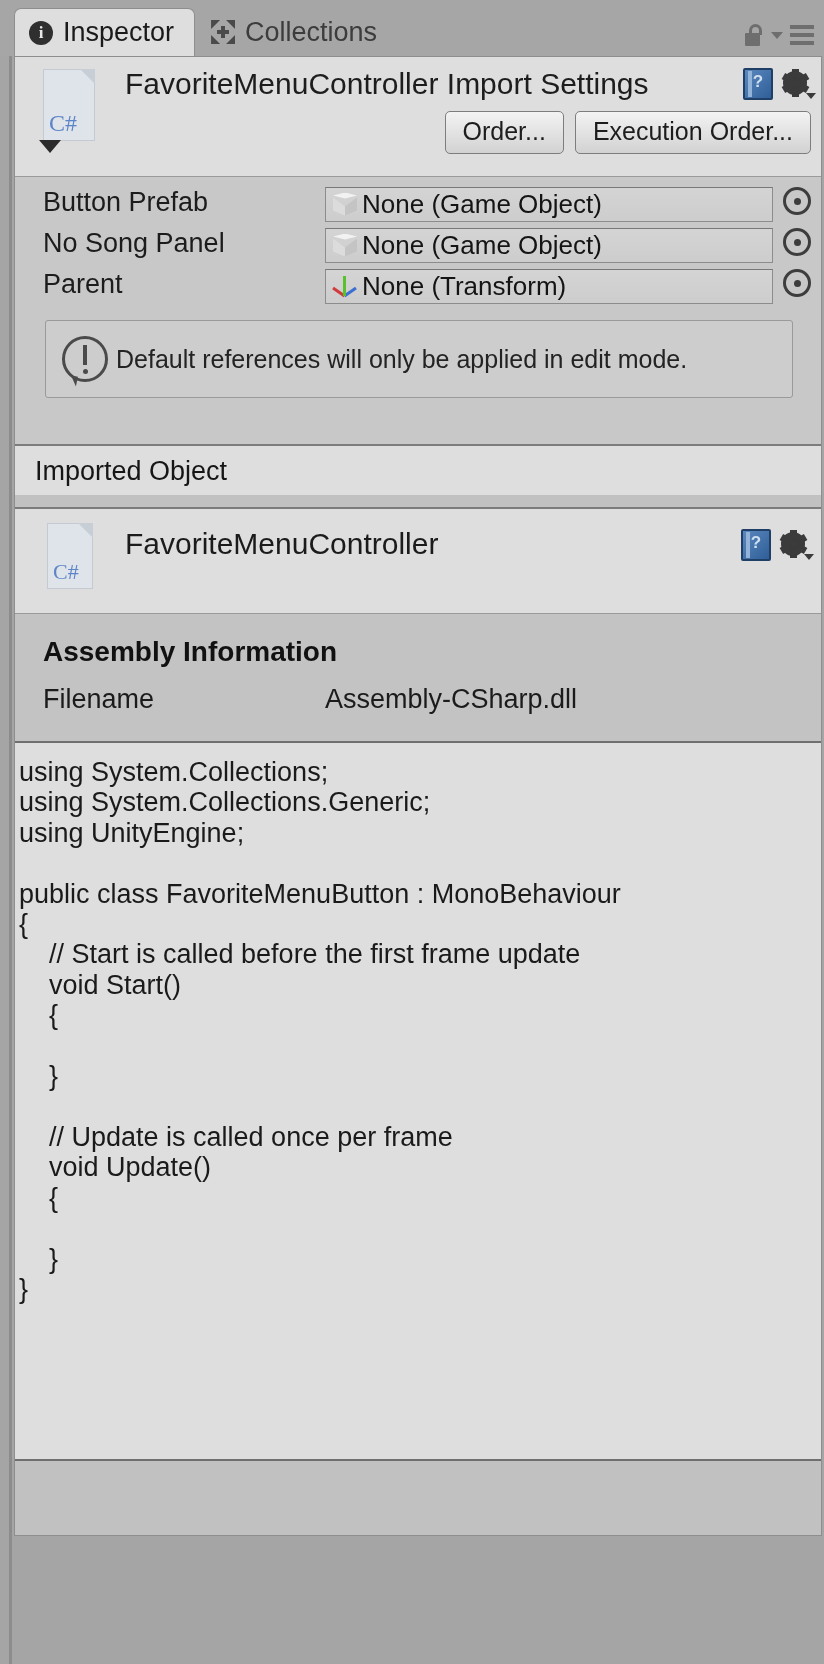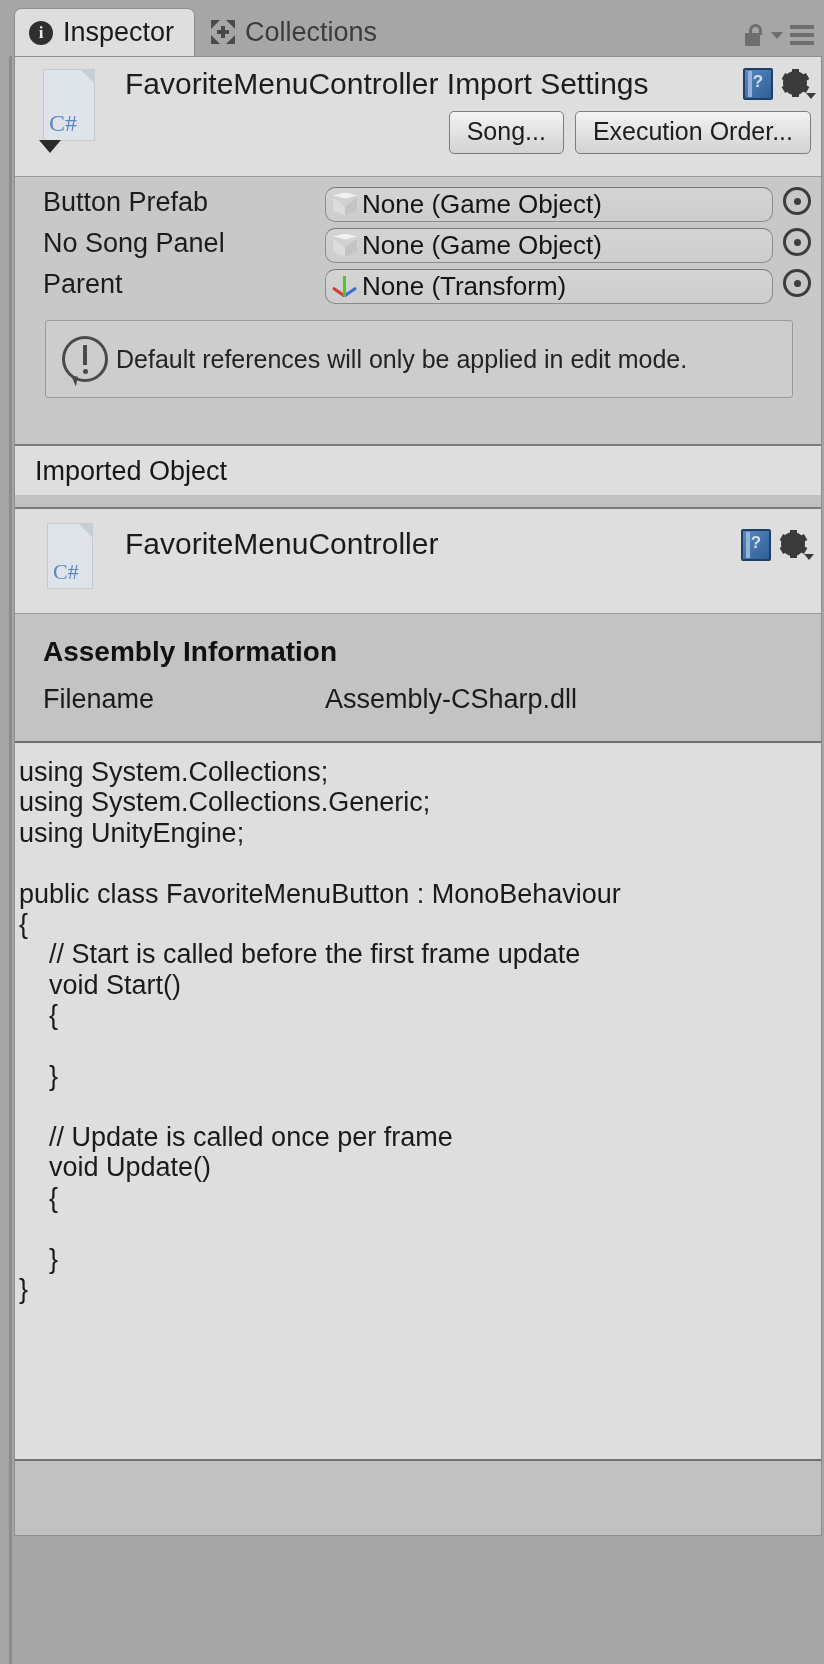--- a/index.html
+++ b/index.html
@@ -190,21 +190,21 @@
     height: 41px;
     padding: 0 10px 0 28px;
   }
   .prop-label { font-size: 27px; color: #1c1c1c; width: 282px; flex: 0 0 auto; }
   .objfield {
     flex: 1;
     height: 35px;
     background: linear-gradient(#d4d4d4,#cdcdcd);
     border: 1px solid #8c8c8c;
     border-top-color: #787878;
-    border-radius: 10px;
+    border-radius: 0;
     display: flex; align-items: center;
     padding: 0 6px;
     gap: 4px;
     overflow: hidden;
   }
   .objfield .ftext { font-size: 26px; color: #141414; white-space: nowrap; }
 
   
   .cube-icon { width: 26px; height: 26px; position: relative; flex:0 0 auto; }
   .cube-icon .top {
@@ -382,21 +382,21 @@
           </span>
         <span class="gear-icon">
           <span class="t"></span>
             <span class="t t2"></span>
             <span class="t t3"></span>
           <span class="g"></span>
             <span class="gcaret"></span>
         </span>
       </div>
       <div class="btn-row">
-        <button class="ubtn">Song...</button>
+        <button class="ubtn">Order...</button>
         <button class="ubtn">Execution Order...</button>
       </div>
     </div>
   </div>
 
   <div class="props">
 
     <div class="prop-row">
       <div class="prop-label">Button Prefab</div>
       <div class="objfield">

